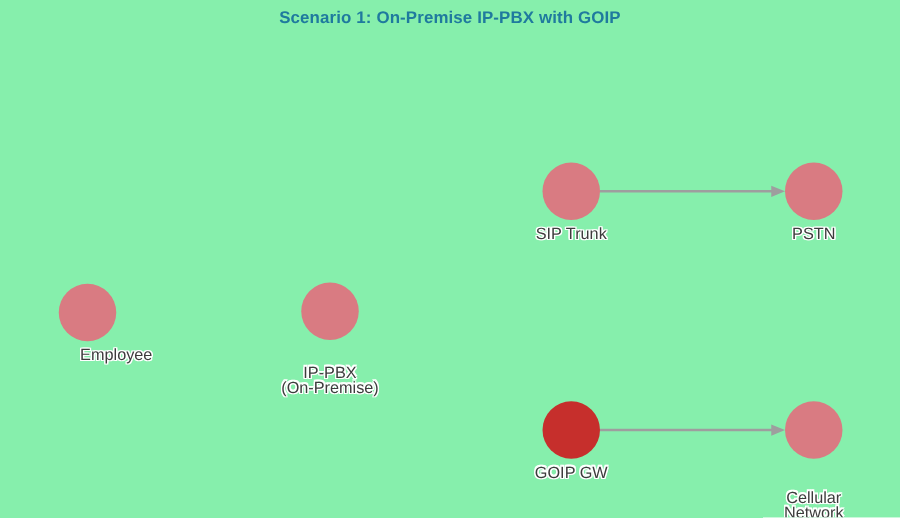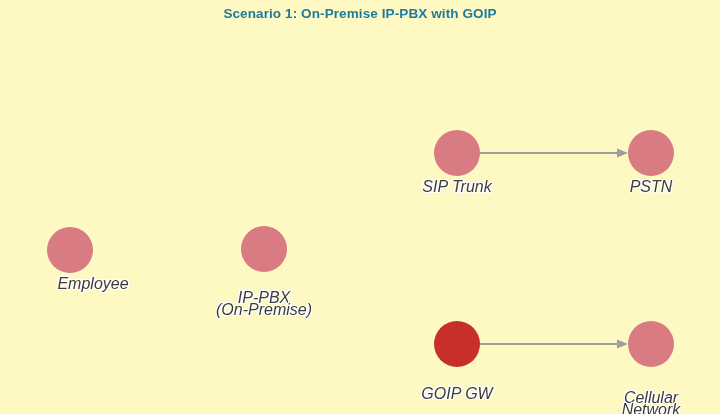--- a/index.html
+++ b/index.html
@@ -9,21 +9,21 @@
     background: #ffffff;
   }
   body {
     font-family: "Liberation Sans", sans-serif;
     -webkit-font-smoothing: antialiased;
   }
   #canvas {
     position: relative;
     width: 720px;
     height: 414px;
-    background: #fef9c3;
+    background: #86efac;
     overflow: hidden;
   }
   #diagram-title {
     position: absolute;
     left: 0;
     top: 6px;
     width: 720px;
     text-align: center;
     font-size: 13.5px;
     font-weight: bold;
@@ -41,34 +41,33 @@
   }
   .node {
     position: absolute;
     transform: translate(-50%, -50%);
     border-radius: 50%;
   }
   .node-label {
     position: absolute;
     transform: translateX(-50%);
     text-align: center;
-    font-size: 16px;
+    font-size: 13px;
     line-height: 12px;
     color: #3c3c3c;
     white-space: pre;
     text-shadow:
        1px  0   0 #ffffff,
       -1px  0   0 #ffffff,
        0    1px 0 #ffffff,
        0   -1px 0 #ffffff,
        1px  1px 0 #ffffff,
       -1px  1px 0 #ffffff,
        1px -1px 0 #ffffff,
       -1px -1px 0 #ffffff;
-    font-style: italic;
   }
 </style>
 </head>
 <body>
 
 <div id="canvas">
 
   <div id="diagram-title">Scenario 1: On-Premise IP-PBX with GOIP</div>
 
   <svg id="edge-layer" viewBox="0 0 720 414">
@@ -86,19 +85,19 @@
       <div class="node" style="left: 70px; top: 250px; width: 46px; height: 46px; background: rgb(217, 123, 130);"></div>
       <div class="node-label" style="left: 70px; top: 278px; padding-left: 46px;">Employee</div>
       <div class="node" style="left: 264px; top: 249px; width: 46px; height: 46px; background: rgb(217, 123, 130);"></div>
       <div class="node-label" style="left: 264px; top: 292px;">IP-PBX
 (On-Premise)</div>
       <div class="node" style="left: 457px; top: 153px; width: 46px; height: 46px; background: rgb(217, 123, 130);"></div>
       <div class="node-label" style="left: 457px; top: 181px;">SIP Trunk</div>
       <div class="node" style="left: 651px; top: 153px; width: 46px; height: 46px; background: rgb(217, 123, 130);"></div>
       <div class="node-label" style="left: 651px; top: 181px;">PSTN</div>
       <div class="node" style="left: 457px; top: 344px; width: 46px; height: 46px; background: rgb(198, 47, 44);"></div>
-      <div class="node-label" style="left: 457px; top: 372px; margin-top: 16px;">GOIP GW</div>
+      <div class="node-label" style="left: 457px; top: 372px;">GOIP GW</div>
       <div class="node" style="left: 651px; top: 344px; width: 46px; height: 46px; background: rgb(217, 123, 130);"></div>
       <div class="node-label" style="left: 651px; top: 392px;">Cellular
 Network</div>
     </div>
 
 </div>
 
 </body></html>

